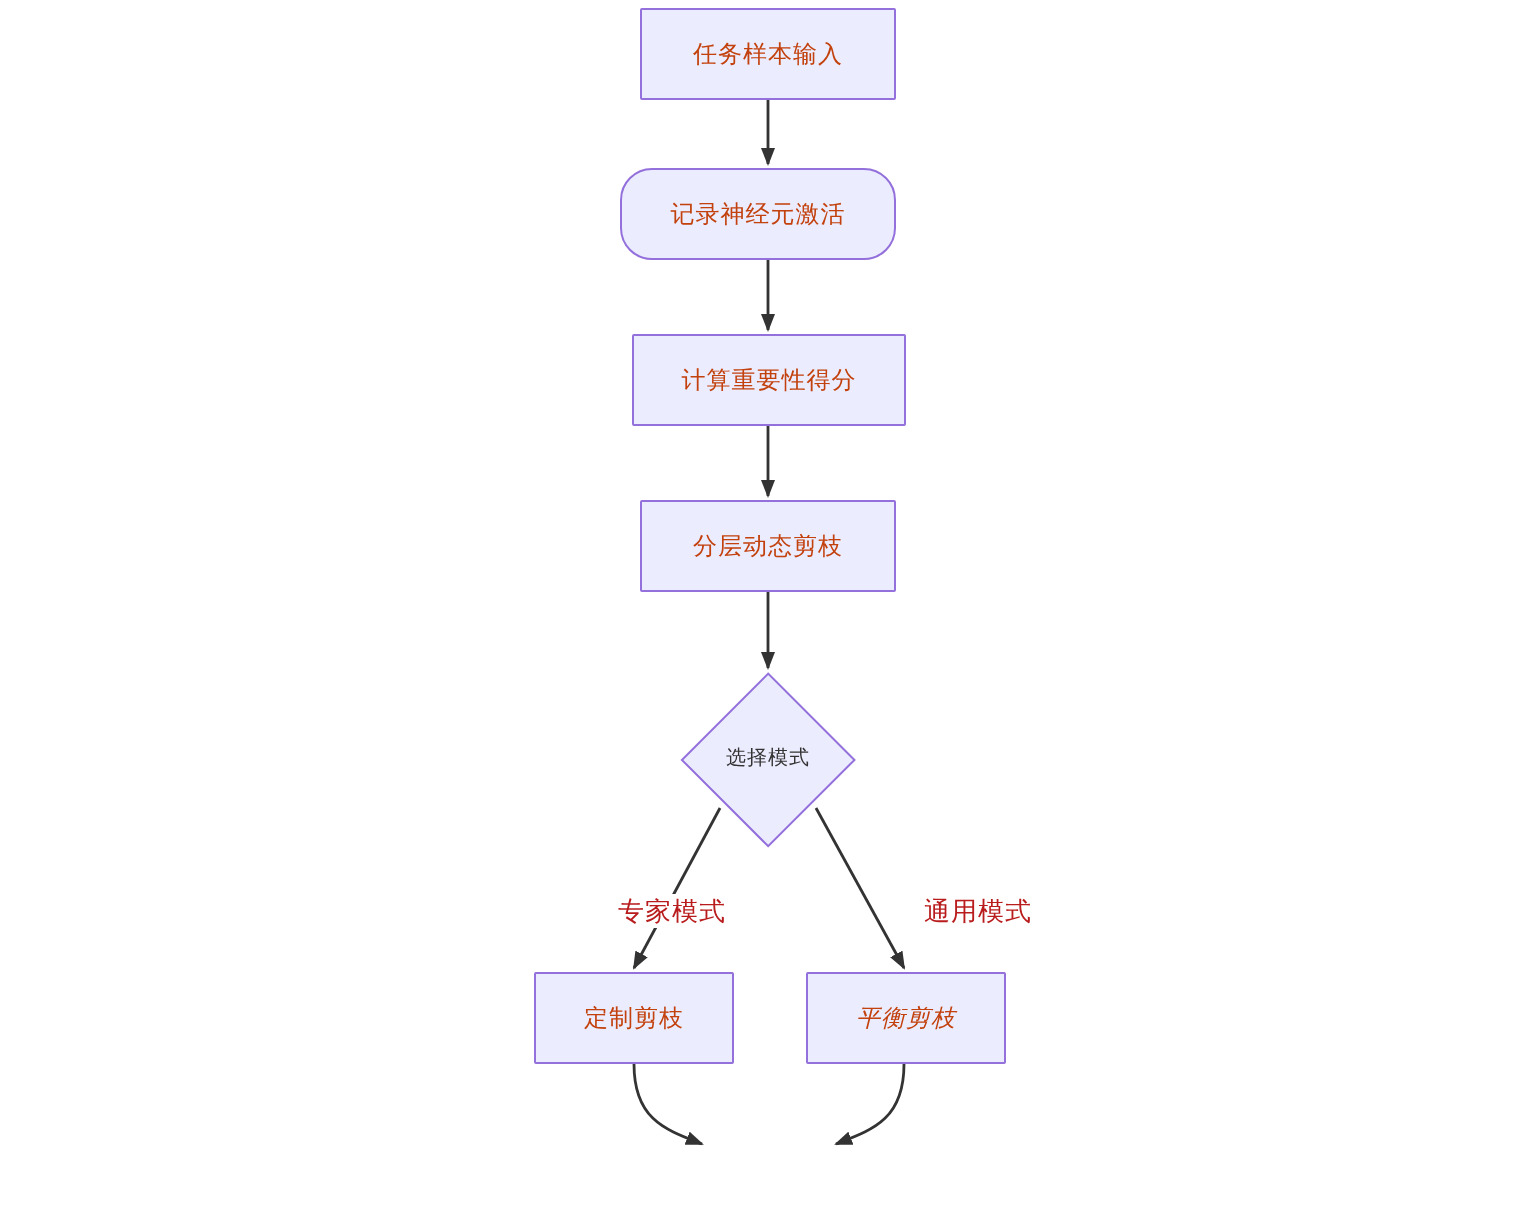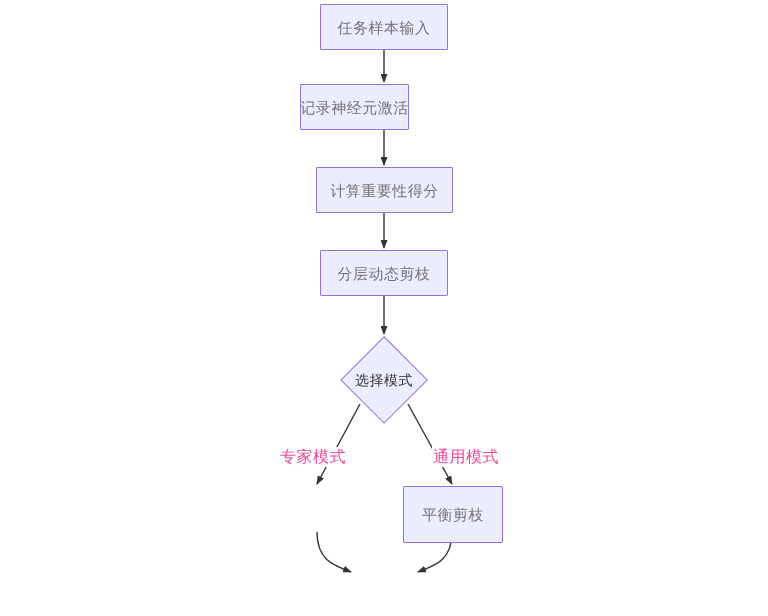--- a/index.html
+++ b/index.html
@@ -28,22 +28,22 @@
   }
   .node {
     position: absolute;
     box-sizing: border-box;
     display: flex;
     align-items: center;
     justify-content: center;
     background: #ECECFF;
     border: 1px solid #9370DB;
     border-radius: 1px;
-    color: #737373;
-    font-size: 15px;
+    color: #c2410c;
+    font-size: 12px;
     line-height: 1;
     letter-spacing: 0.5px;
     z-index: 3;
   }
   .node-label {
     display: block;
     white-space: nowrap;
   }
   .node-diamond {
     position: absolute;
@@ -67,35 +67,36 @@
   .node-diamond .diamond-text {
     position: absolute;
     left: 0;
     top: 0;
     width: 88px;
     height: 88px;
     display: flex;
     align-items: center;
     justify-content: center;
     color: #333333;
-    font-size: 14px;
+    font-size: 10px;
     line-height: 1;
     letter-spacing: 0.5px;
     white-space: nowrap;
   }
   .edge-label {
     position: absolute;
     background: #ffffff;
-    color: #ec4899;
-    font-size: 16px;
+    color: #b91c1c;
+    font-size: 13px;
     line-height: 1;
     letter-spacing: 0.5px;
     padding: 2px 1px;
     white-space: nowrap;
     z-index: 4;
+    margin-left: 29px;
   }
 </style>
 </head>
 <body>
 
 <div id="flowchart-canvas">
 
   <svg id="edge-layer" viewBox="0 0 768 616" width="768" height="616" xmlns="http://www.w3.org/2000/svg">
     <defs>
       <marker id="arrowhead" markerWidth="9" markerHeight="7" refX="8" refY="3.5" orient="auto" markerUnits="userSpaceOnUse">
@@ -117,21 +118,21 @@
 
     <path d="M 317 532 C 317 560, 333 565, 351 572" stroke="#333333" stroke-width="1.4" fill="none" marker-end="url(#arrowhead)"></path>
 
     <path d="M 452 532 C 452 560, 436 565, 418 572" stroke="#333333" stroke-width="1.4" fill="none" marker-end="url(#arrowhead)"></path>
   </svg>
 
   <div class="node" style="left:320px; top:4px; width:128px; height:46px;">
     <span class="node-label">任务样本输入</span>
   </div>
 
-  <div class="node" style="left:300px; top:84px; width:109px; height:46px;">
+  <div class="node" style="left:310px; top:84px; width:138px; height:46px;border-radius:16px;">
     <span class="node-label">记录神经元激活</span>
   </div>
 
   <div class="node" style="left:320px; top:250px; width:128px; height:46px;">
     <span class="node-label">分层动态剪枝</span>
   </div>
 
   <div class="node" style="left:316px; top:167px; width:137px; height:46px;">
     <span class="node-label">计算重要性得分</span>
   </div>
@@ -142,19 +143,22 @@
   </div>
 
   <div class="edge-label" style="left:279px; top:447px;">
     <span>专家模式</span>
   </div>
 
   <div class="edge-label" style="left:432px; top:447px;">
     <span>通用模式</span>
   </div>
 
+  <div class="node" style="left:267px; top:486px; width:100px; height:46px;">
+    <span class="node-label">定制剪枝</span>
+  </div>
 
-  <div class="node" style="left:403px; top:486px; width:100px; height:57px;">
+  <div class="node" style="left:403px; top:486px; width:100px; height:46px;font-style:italic;">
     <span class="node-label">平衡剪枝</span>
   </div>
 
 
 </div>
 
 </body></html>

